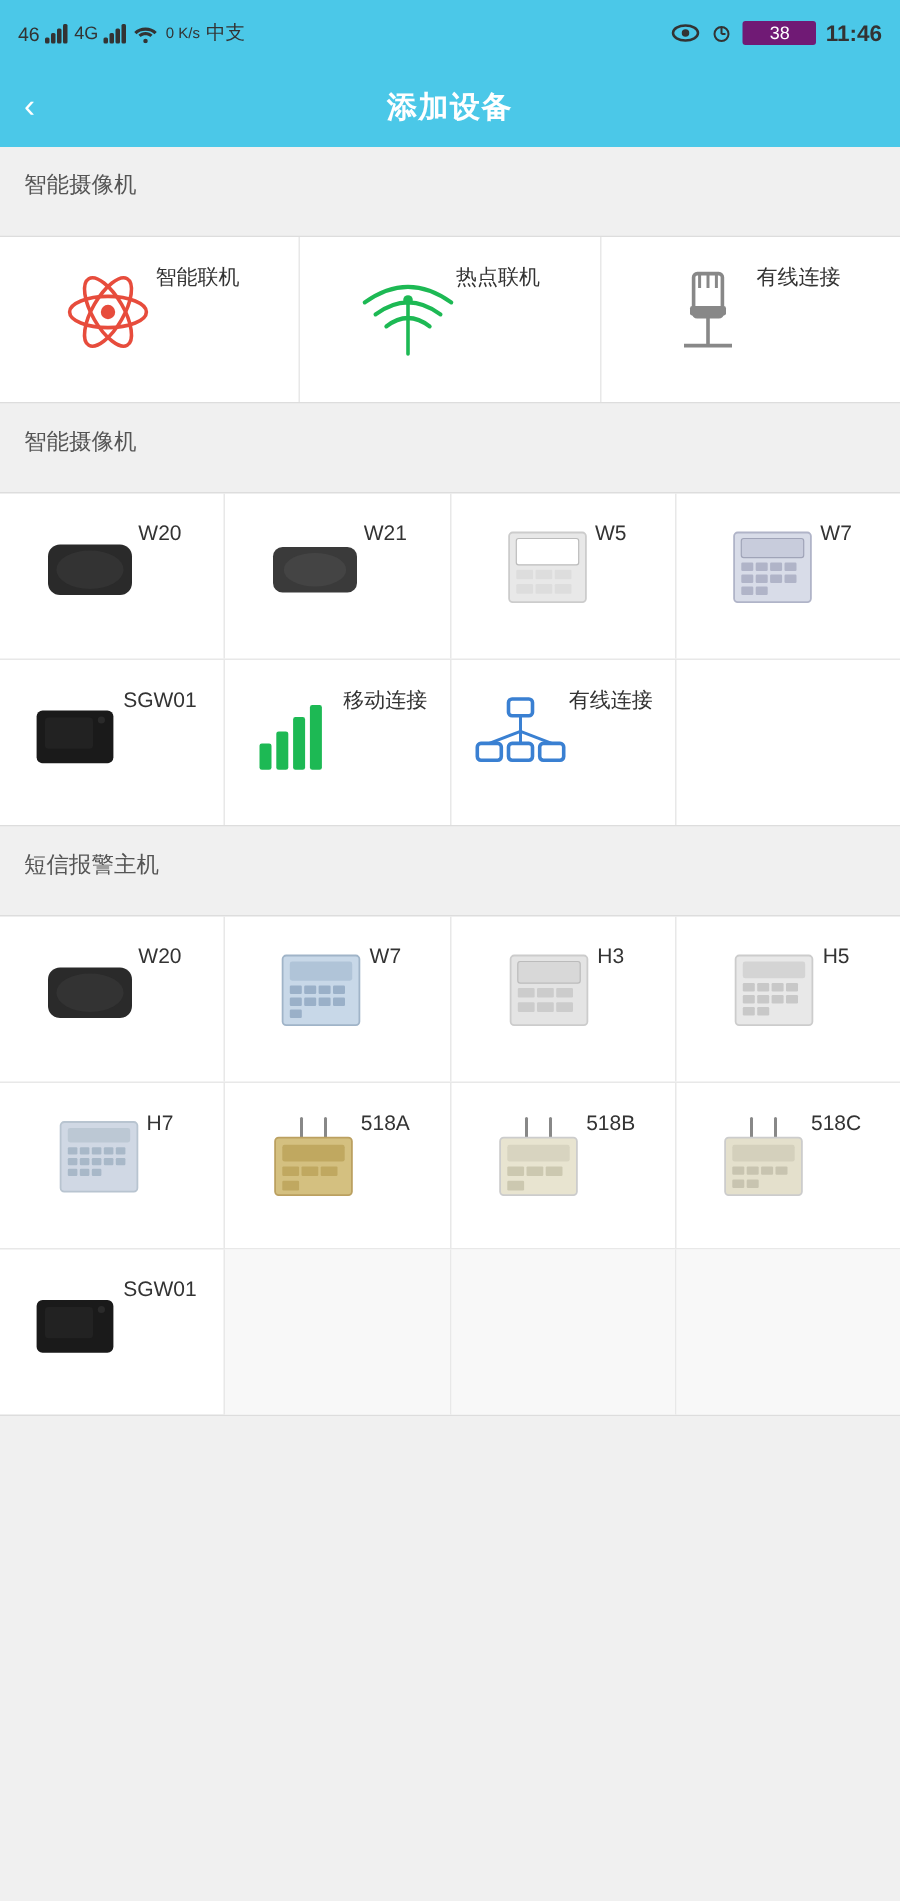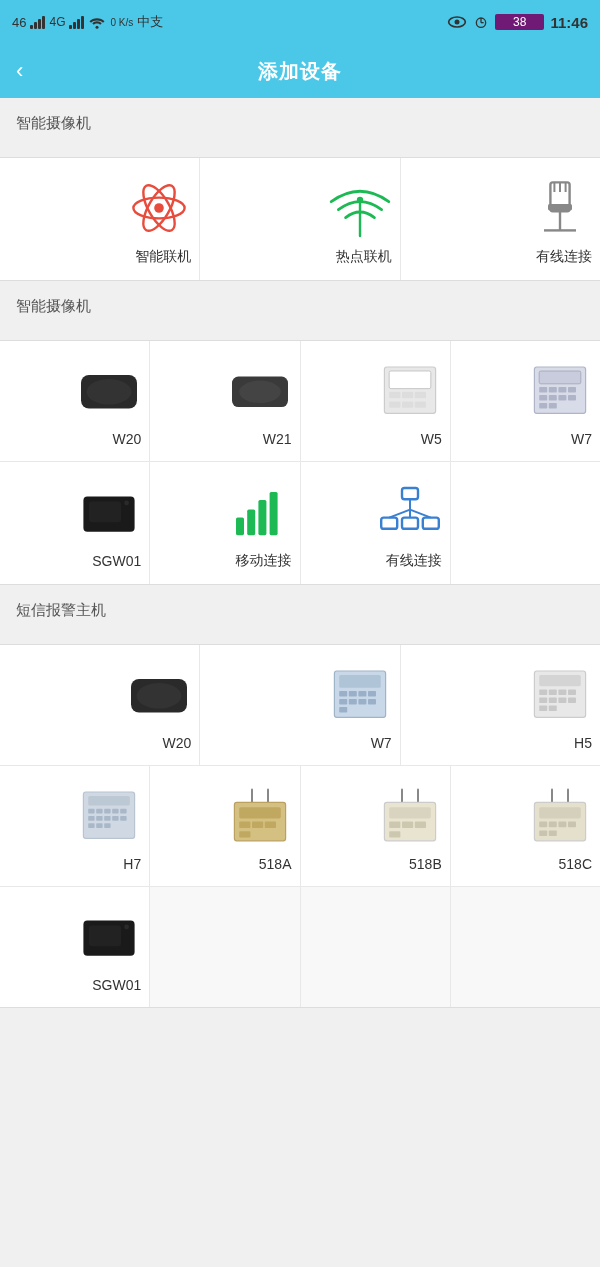--- a/index.html
+++ b/index.html
@@ -77,22 +77,22 @@
       display: flex;
       border-bottom: 1px solid #e8e8e8;
     }
     .grid-row:last-child {
       border-bottom: none;
     }
 
     .grid-cell {
       flex: 1;
       display: flex;
-      flex-direction: column;
-      align-items: flex-end;
+      flex-direction: row;
+      align-items: flex-start;
       justify-content: center;
       padding: 18px 8px 14px 8px;
       border-right: 1px solid #e8e8e8;
       cursor: pointer;
       min-height: 110px;
     }
     .grid-cell:last-child {
       border-right: none;
     }
 
@@ -346,20 +346,35 @@
             <rect x="14" y="40" width="10" height="7" rx="1" fill="#9ab0c8"></rect>
             <rect x="26" y="40" width="10" height="7" rx="1" fill="#9ab0c8"></rect>
             <rect x="38" y="40" width="10" height="7" rx="1" fill="#9ab0c8"></rect>
             <rect x="50" y="40" width="10" height="7" rx="1" fill="#9ab0c8"></rect>
             <rect x="14" y="50" width="10" height="7" rx="1" fill="#9ab0c8"></rect>
           </svg>
         </div>
         <span class="cell-label">W7</span>
       </div>
 
+      <div class="grid-cell">
+        <div class="cell-icon">
+          <svg viewBox="0 0 80 70" xmlns="http://www.w3.org/2000/svg">
+            <rect x="8" y="5" width="64" height="58" rx="3" fill="#e4e4e4" stroke="#ccc" stroke-width="1.5"></rect>
+            <rect x="14" y="10" width="52" height="18" rx="2" fill="#d8d8d8" stroke="#bbb" stroke-width="1"></rect>
+            <rect x="14" y="32" width="14" height="8" rx="1" fill="#ccc"></rect>
+            <rect x="30" y="32" width="14" height="8" rx="1" fill="#ccc"></rect>
+            <rect x="46" y="32" width="14" height="8" rx="1" fill="#ccc"></rect>
+            <rect x="14" y="44" width="14" height="8" rx="1" fill="#ccc"></rect>
+            <rect x="30" y="44" width="14" height="8" rx="1" fill="#ccc"></rect>
+            <rect x="46" y="44" width="14" height="8" rx="1" fill="#ccc"></rect>
+          </svg>
+        </div>
+        <span class="cell-label">H3</span>
+      </div>
 
       <div class="grid-cell">
         <div class="cell-icon">
           <svg viewBox="0 0 80 70" xmlns="http://www.w3.org/2000/svg">
             <rect x="8" y="5" width="64" height="58" rx="3" fill="#e8e8e8" stroke="#ccc" stroke-width="1.5"></rect>
             <rect x="14" y="10" width="52" height="14" rx="2" fill="#d4d4d4"></rect>
             <rect x="14" y="28" width="10" height="7" rx="1" fill="#c8c8c8"></rect>
             <rect x="26" y="28" width="10" height="7" rx="1" fill="#c8c8c8"></rect>
             <rect x="38" y="28" width="10" height="7" rx="1" fill="#c8c8c8"></rect>
             <rect x="50" y="28" width="10" height="7" rx="1" fill="#c8c8c8"></rect>

